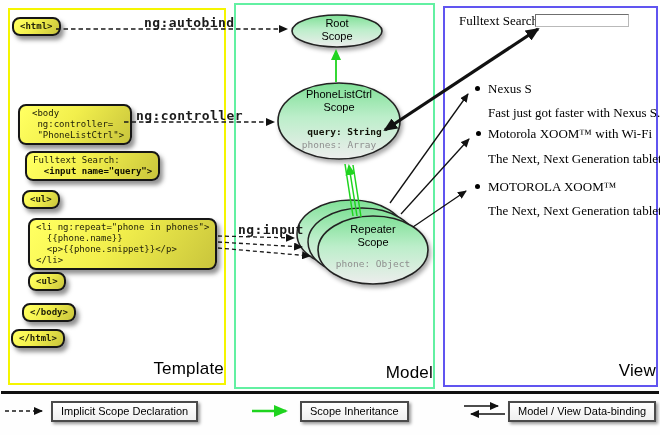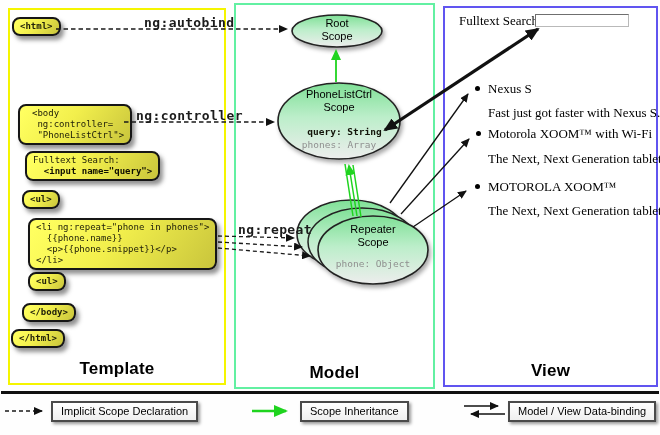--- a/index.html
+++ b/index.html
@@ -4,22 +4,22 @@
 <style>
   html,body{margin:0;padding:0;background:#ffffff;}
   #stage{position:relative;width:660px;height:435px;background:#fefefe;overflow:hidden;
          font-family:"Liberation Sans",sans-serif;}
 
   
   .panel{position:absolute;background:#ffffff;z-index:0;}
   #panel-template{left:8px;top:8px;width:214px;height:373px;border:2px solid #f5f500;}
   #panel-model{left:234px;top:3px;width:197px;height:382px;border:2px solid #62f0a2;}
   #panel-view{left:443px;top:6px;width:211px;height:377px;border:2px solid #6054f0;}
-  .panel-label{position:absolute;bottom:4px;left:0;right:0;text-align:center;
-               font-size:17px;color:#000;letter-spacing:.2px;font-weight:bold;}
+  .panel-label{position:absolute;bottom:4px;left:0;right:0;text-align:right;
+               font-size:17px;color:#000;letter-spacing:.2px;}
 
   
   .codebox{position:absolute;z-index:2;
     background:linear-gradient(125deg,#ffff60 5%,#f2ef4c 45%,#c9c53c 100%);
     border:2px solid #161616;border-radius:8px;
     box-shadow:3px 4px 4px rgba(40,40,40,.5);
     font-family:"DejaVu Sans Mono",monospace;font-size:9px;line-height:11px;
     color:#21210a;padding:2px 6px;}
   .codebox div{white-space:pre;}
   .codebox .b{font-weight:bold;color:#0e0e02;}
@@ -129,21 +129,21 @@
   <div class="codebox tagbox" style="left:22px;top:303px;">
     <div>&lt;/body&gt;</div>
   </div>
 
   <div class="codebox tagbox" style="left:11px;top:329px;">
     <div>&lt;/html&gt;</div>
   </div>
 
   <div class="arrow-label" style="left:144px;top:15px;">ng:autobind</div>
   <div class="arrow-label" style="left:136px;top:108px;">ng:controller</div>
-  <div class="arrow-label" style="left:238px;top:222px;">ng:repeat</div>
+  <div class="arrow-label" style="left:238px;top:222px;">ng:input</div>
 
   <div class="scope-title" style="left:292px;top:17px;width:90px;">
     <div>Root</div>
     <div>Scope</div>
   </div>
 
   <div class="scope-title" style="left:279px;top:88px;width:120px;">
     <div>PhoneListCtrl</div>
     <div>Scope</div>
   </div>

